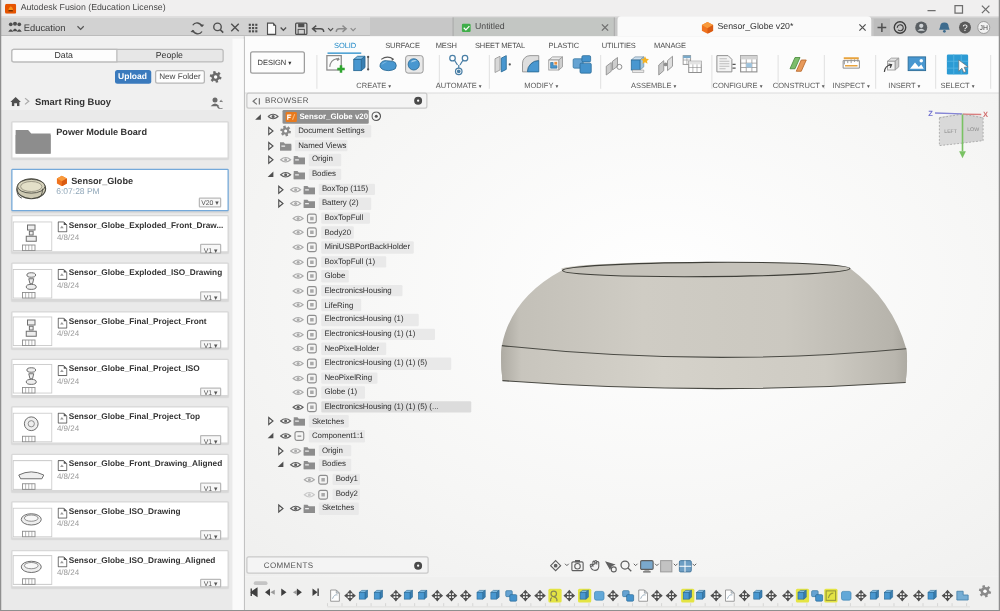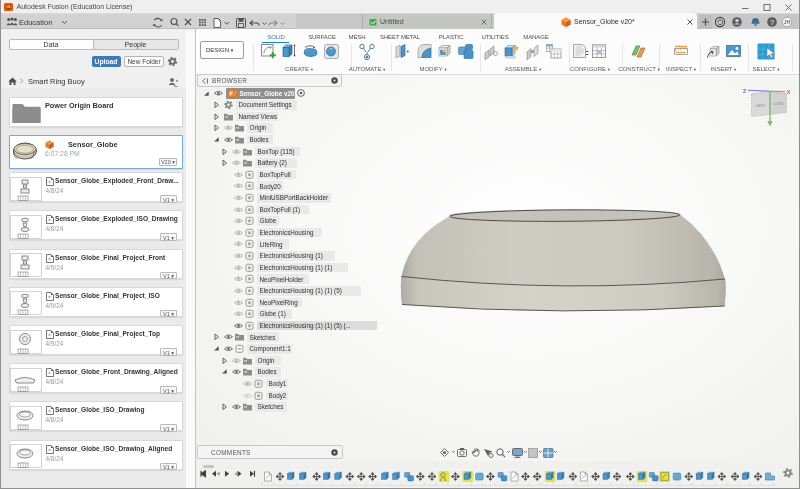--- a/index.html
+++ b/index.html
@@ -267,46 +267,46 @@
       <circle cx="5.5" cy="5.5" r="3.3" fill="#6b6b6b"></circle>
       <circle cx="5.5" cy="5.5" r="1.4" fill="#ffffff"></circle>
     </g>
   </svg>
 <svg style="position:absolute;left:8px;top:76.5px;width:9px;height:8px;" width="9" height="8" viewBox="0 0 9 8">
     <path d="M0.3,4.6 L4.5,0.6 L8.7,4.6 L7.5,4.6 L7.5,8 L5.6,8 L5.6,5.6 L3.4,5.6 L3.4,8 L1.5,8 L1.5,4.6 z" fill="#4f4f4f"></path>
   </svg>
 <svg style="position:absolute;left:19px;top:77.5px;width:6px;height:6px;" width="6" height="6" viewBox="0 0 6 6">
     <path d="M1,0.5 L4,3 L1,5.5" fill="none" stroke="#aaa" stroke-width="1"></path>
   </svg>
-<div class="t" style="position:absolute;left:28px;top:76.5px;width:120px;height:9px;font-size:7.5px;color:#333;font-weight:normal;">Smart Ring Buoy</div>
+<div class="t" style="position:absolute;left:28px;top:76.5px;width:120px;height:9px;font-size:7.5px;color:#333;font-weight:bold;">Smart Ring Buoy</div>
 <svg style="position:absolute;left:167px;top:75.5px;width:11px;height:11px;" width="11" height="11" viewBox="0 0 11 11">
     <circle cx="5" cy="4" r="2" fill="#6b6b6b"></circle>
     <path d="M1.5,9 q3.5,-4.5 7,0 z" fill="#6b6b6b"></path>
     <path d="M7,8.5 a3,3 0 1 0 3,-3.5" fill="none" stroke="#6b6b6b" stroke-width="1"></path>
     <path d="M10,3.5 l0.3,1.8 -1.8,0.2 z" fill="#6b6b6b"></path>
   </svg>
 <div style="position:absolute;left:8.5px;top:97px;width:174px;height:30px;background:#fff;border:1px solid #d8d8d8;border-radius:1px;box-shadow:0 1px 1px rgba(0,0,0,0.08);"></div>
 <svg style="position:absolute;left:12px;top:101px;width:29px;height:23px;" width="29" height="23" viewBox="0 0 29 23">
     <path d="M0.5,3 h10 l2.5,2.8 h15.5 v16 h-28 z" fill="#8d8d8d"></path>
     <rect x="0.5" y="7" width="28" height="15" fill="#8d8d8d"></rect>
   </svg>
-<div class="t" style="position:absolute;left:45px;top:101px;width:132px;height:9px;font-size:7.3px;color:#333;font-weight:bold;">Power Origin Board</div>
+<div class="t" style="position:absolute;left:45px;top:101px;width:132px;height:9px;font-size:7.3px;color:#333;font-weight:bold;">Power Module Board</div>
 <div style="position:absolute;left:8.5px;top:135px;width:174px;height:34px;background:#fff;border:1.5px solid #74a9da;border-radius:1px;box-shadow:0 1px 1px rgba(0,0,0,0.08);"></div>
 <svg style="position:absolute;left:12px;top:141px;width:26px;height:21px;" width="26" height="21" viewBox="0 0 26 21">
     <ellipse cx="13" cy="10" rx="11.5" ry="8" fill="#cdc9b2" stroke="#4a4a42" stroke-width="0.9"></ellipse>
     <ellipse cx="13" cy="8" rx="11" ry="5.5" fill="#d8d4bd" stroke="#4a4a42" stroke-width="0.7"></ellipse>
     <ellipse cx="13" cy="8.2" rx="8.5" ry="4" fill="#e3dfc8" stroke="#8a8675" stroke-width="0.6"></ellipse>
     <path d="M1.5,10 q0,6.5 4,7.5 m16.5,-7.5 q0,6.5 -4,7.5" fill="none" stroke="#4a4a42" stroke-width="0.7"></path>
   </svg>
 <svg style="position:absolute;left:45px;top:139.5px;width:9px;height:9px;" width="9" height="9" viewBox="0 0 9 9">
     <path d="M4.5,0.5 L8.5,2.7 V6.8 L4.5,9 L0.5,6.8 V2.7 z" fill="#f0731f"></path>
     <path d="M4.5,0.5 L8.5,2.7 L4.5,5 L0.5,2.7 z" fill="#f89a3c"></path>
     <path d="M4.5,5 L8.5,2.7 V6.8 L4.5,9 z" fill="#d95b12"></path>
   </svg>
-<div class="t" style="position:absolute;left:68px;top:139.5px;width:100px;height:9px;font-size:7.3px;color:#333;font-weight:bold;">Sensor_Globe</div>
+<div class="t" style="position:absolute;left:57px;top:139.5px;width:100px;height:9px;font-size:7.3px;color:#333;font-weight:bold;">Sensor_Globe</div>
 <div class="t" style="position:absolute;left:45px;top:149.5px;width:80px;height:8px;font-size:6.8px;color:#8fa6b8;">6:07:28 PM</div>
 <div style="position:absolute;left:159px;top:157.5px;width:18px;height:8px;background:#f7f7f7;border:1px solid #b9b9b9;border-radius:1px;"></div>
 <div class="t" style="position:absolute;left:159px;top:159px;width:18px;height:6px;font-size:5.5px;color:#555;text-align:center;">V20 ▾</div>
 <div style="position:absolute;left:8.5px;top:172px;width:174px;height:30px;background:#fff;border:1px solid #d8d8d8;border-radius:1px;box-shadow:0 1px 1px rgba(0,0,0,0.08);"></div>
 <svg style="position:absolute;left:9.5px;top:176.5px;width:32px;height:24px;" width="32" height="24" viewBox="0 0 32 24">
     <rect x="0.5" y="0.5" width="31" height="23" fill="#fff" stroke="#c9c9c9" stroke-width="0.8"></rect>
     <rect x="8" y="19" width="10" height="4.5" fill="none" stroke="#8a8a8a" stroke-width="0.7"></rect>
     <path d="M10.5,19 v4.5 m2.5,-4.5 v4.5 m2.5,-4.5 v4.5" stroke="#8a8a8a" stroke-width="0.5"></path>
     <g stroke="#6f6f6f" stroke-width="0.8" fill="#eee">
       <rect x="12" y="3" width="6" height="4"></rect>

